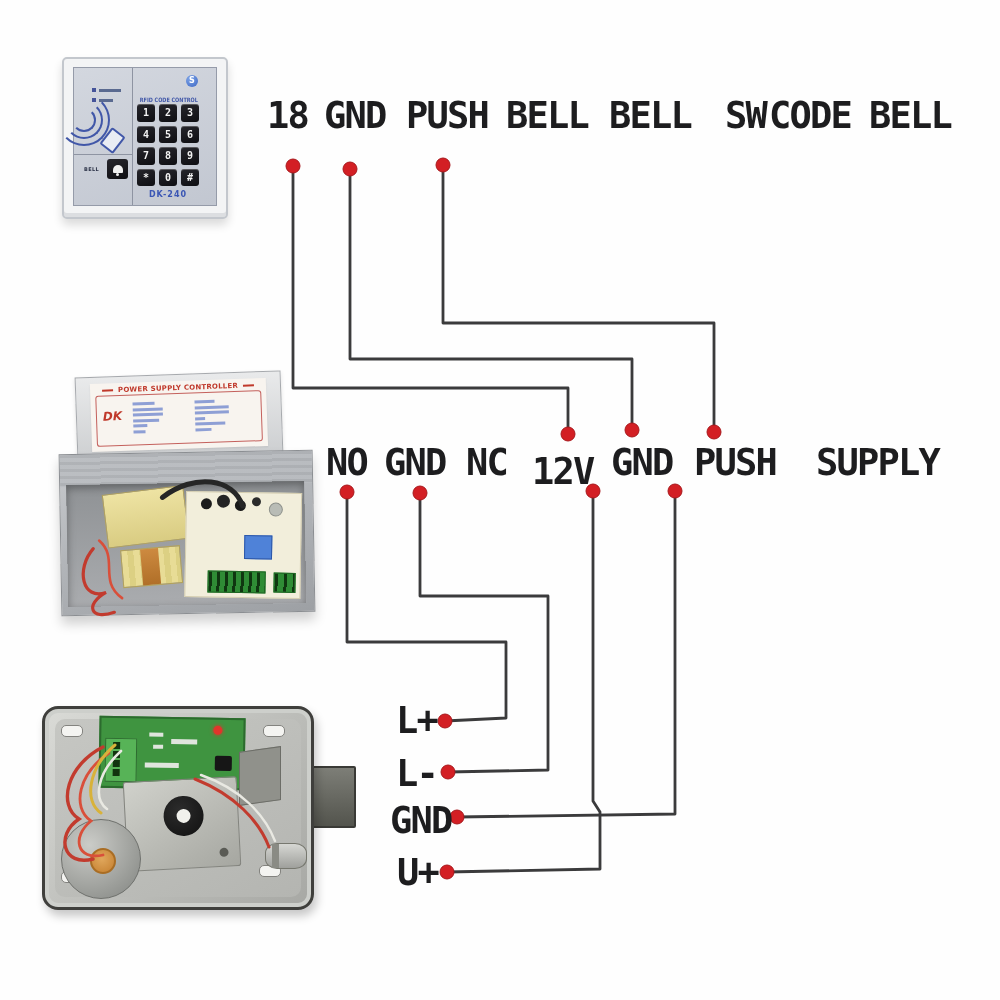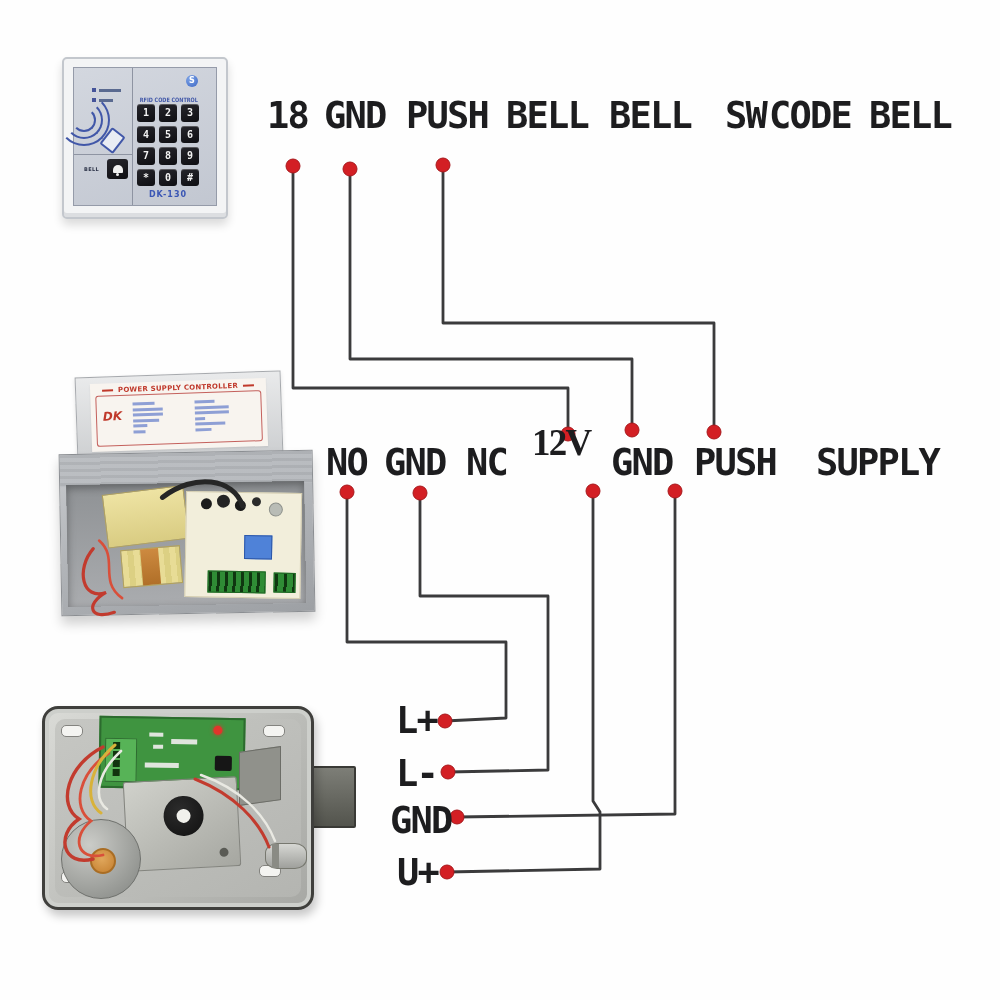--- a/index.html
+++ b/index.html
@@ -158,21 +158,21 @@
       <span class="diagram-label" style="left: 506px; top: 97px;">BELL</span>
       <span class="diagram-label" style="left: 609px; top: 97px;">BELL</span>
       <span class="diagram-label" style="left: 709px; top: 97px; margin-left: 16px;">SW</span>
       <span class="diagram-label" style="left: 769px; top: 97px;">CODE</span>
       <span class="diagram-label" style="left: 869px; top: 97px;">BELL</span>
     </div>
   <div id="mid-row">
       <span class="diagram-label" style="left: 326px; top: 444px;">NO</span>
       <span class="diagram-label" style="left: 384px; top: 444px;">GND</span>
       <span class="diagram-label" style="left: 466px; top: 444px;">NC</span>
-      <span class="diagram-label" style="left: 532px; top: 424px; font-family: Liberation Serif, serif;">12V</span>
+      <span class="diagram-label" style="left: 532px; top: 453px;">12V</span>
       <span class="diagram-label" style="left: 611px; top: 444px;">GND</span>
       <span class="diagram-label" style="left: 694px; top: 444px;">PUSH</span>
       <span class="diagram-label" style="left: 816px; top: 444px;">SUPPLY</span>
     </div>
   <div id="lock-terms">
       <span class="diagram-label" style="left: 396px; top: 702px;">L+</span>
       <span class="diagram-label" style="left: 396px; top: 755px;">L-</span>
       <span class="diagram-label" style="left: 390px; top: 802px;">GND</span>
       <span class="diagram-label" style="left: 397px; top: 854px;">U+</span>
     </div>
@@ -212,21 +212,21 @@
           <div class="kp-key">*</div>
           <div class="kp-key">0</div>
           <div class="kp-key">#</div>
         </div>
 
       <div class="kp-bell-label">BELL</div>
       <div class="kp-bell-key">
         <span class="bell-glyph"></span>
       </div>
 
-      <div class="kp-model">DK-130</div>
+      <div class="kp-model">DK-240</div>
     </div>
   </div>
 
   <div class="psu-lid">
     <div class="psu-label">
       <div class="psu-frame"></div>
       <div class="psu-title">POWER SUPPLY CONTROLLER</div>
       <div class="psu-brand">DK</div>
       <div class="psu-rows" id="psu-rows">
           <div class="psu-bar" style="left: 0px; top: 0px; width: 22px;"></div>

